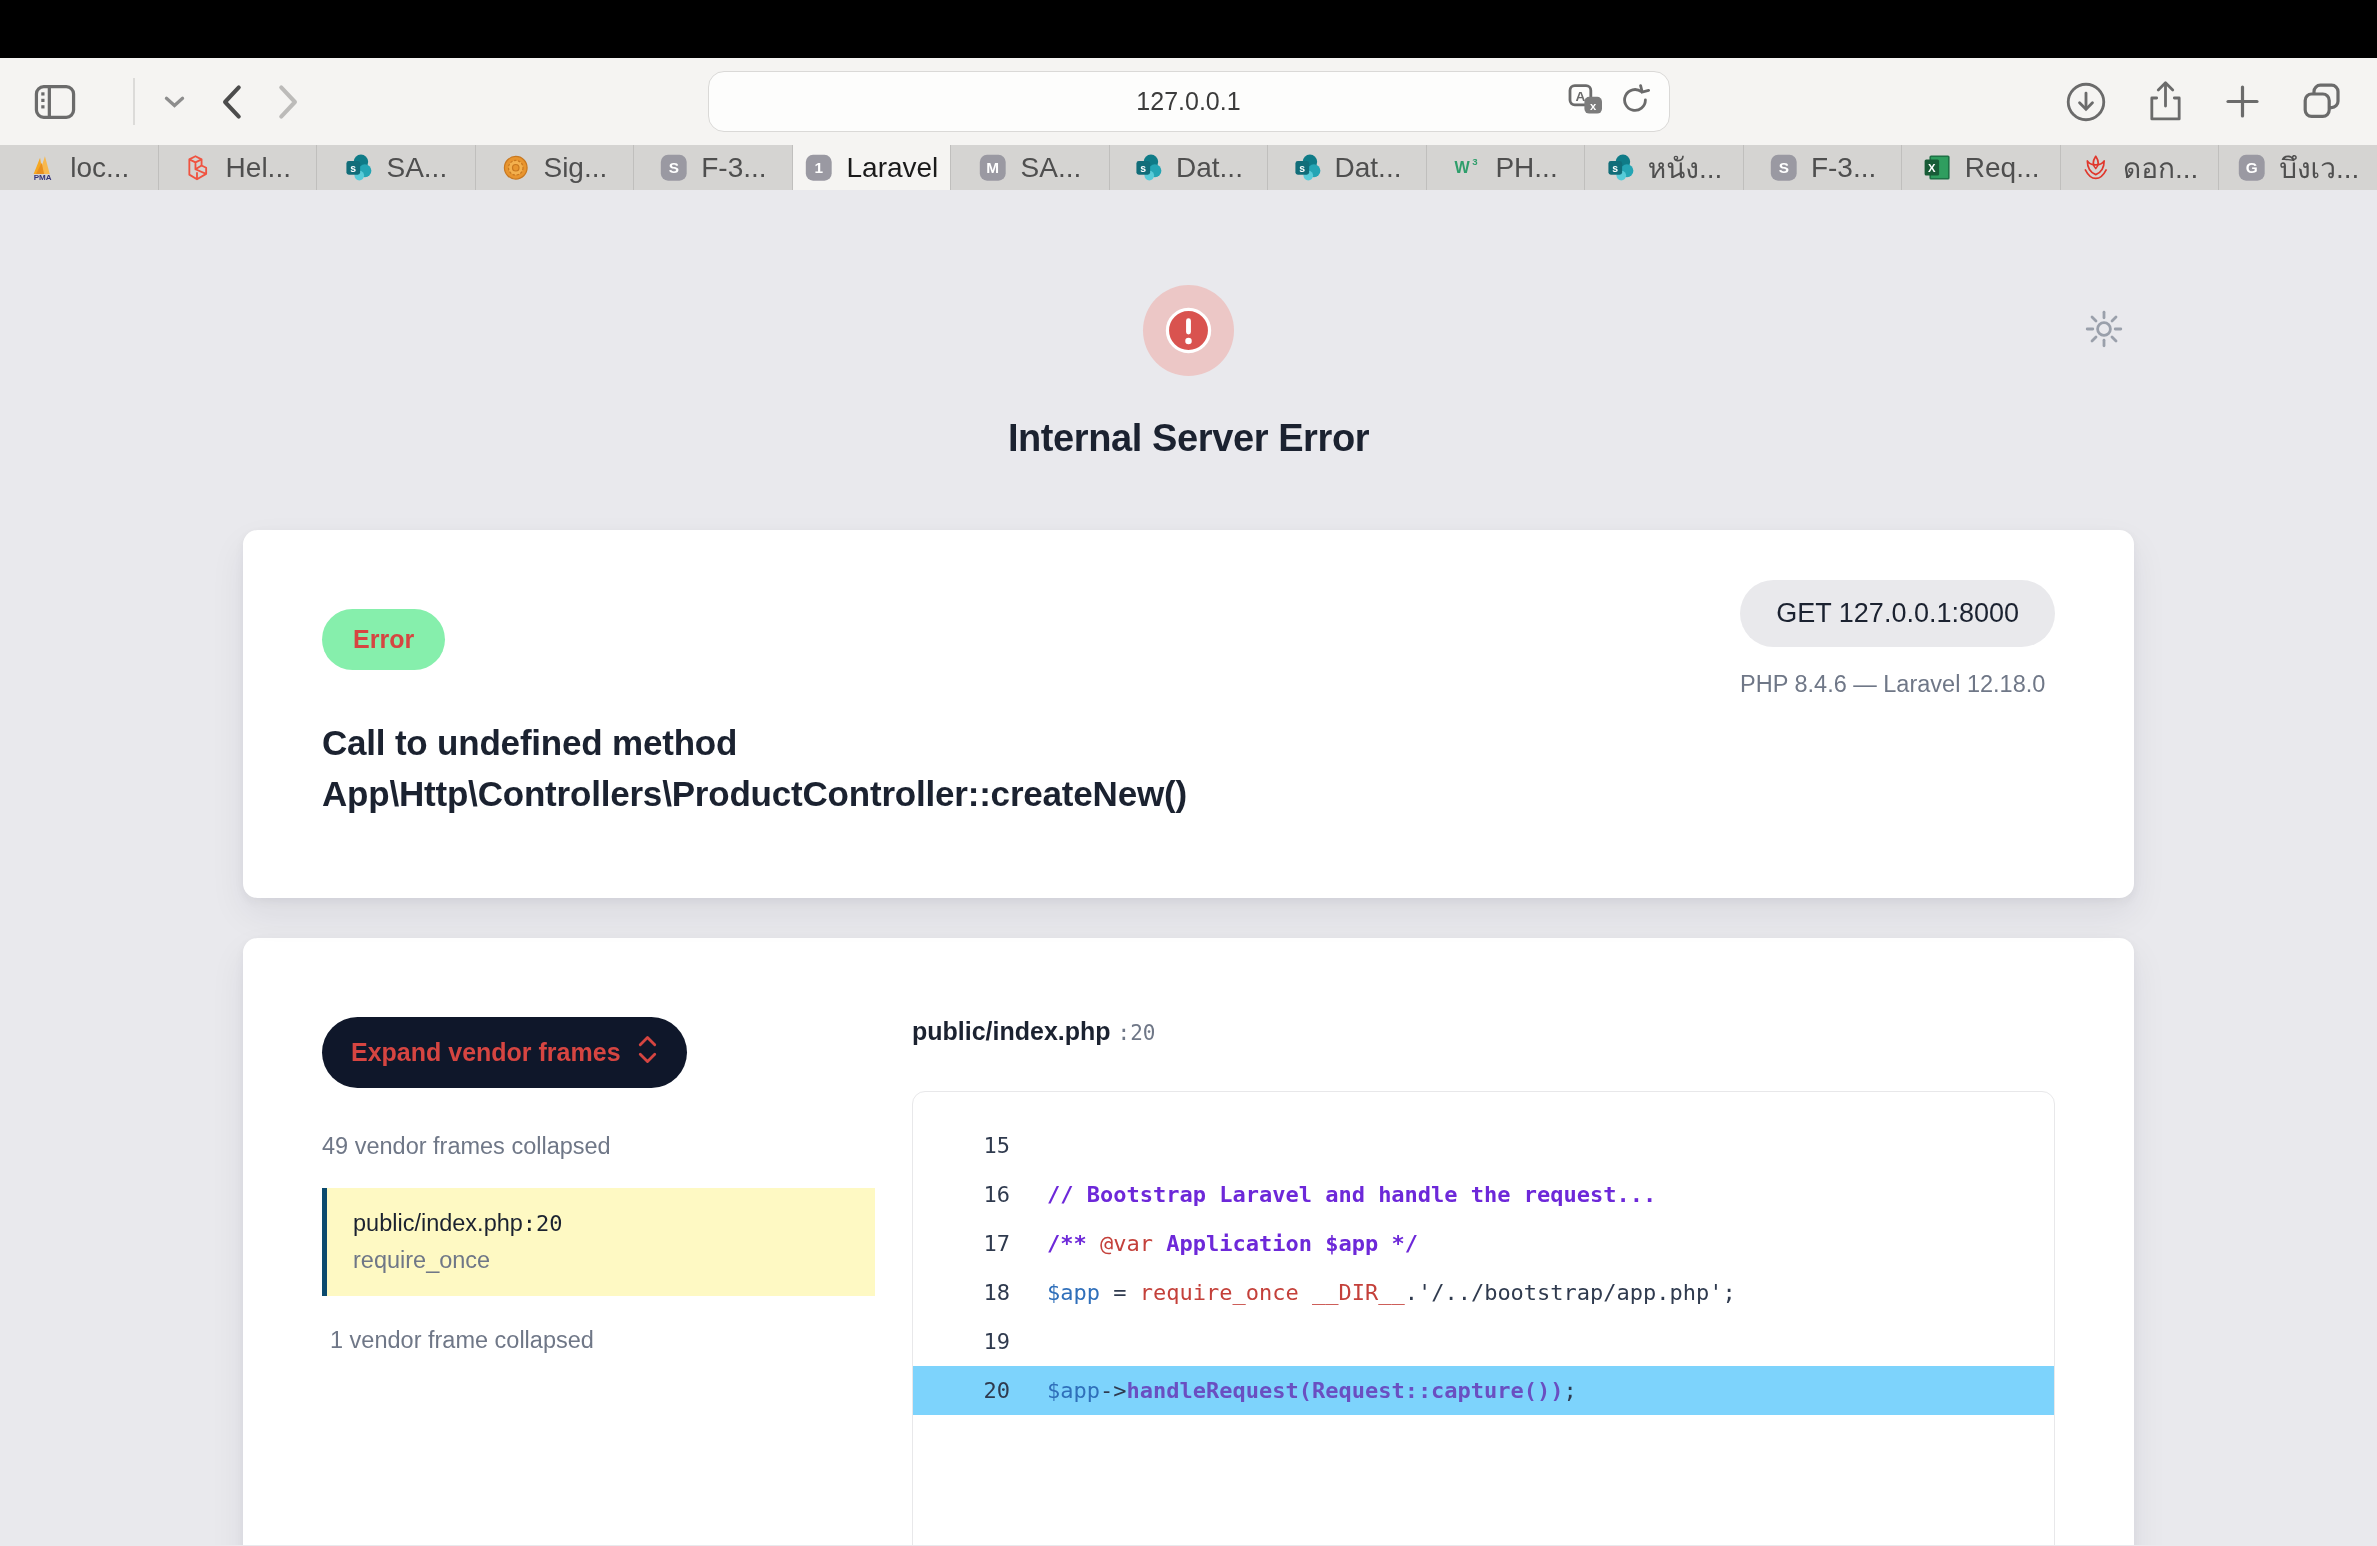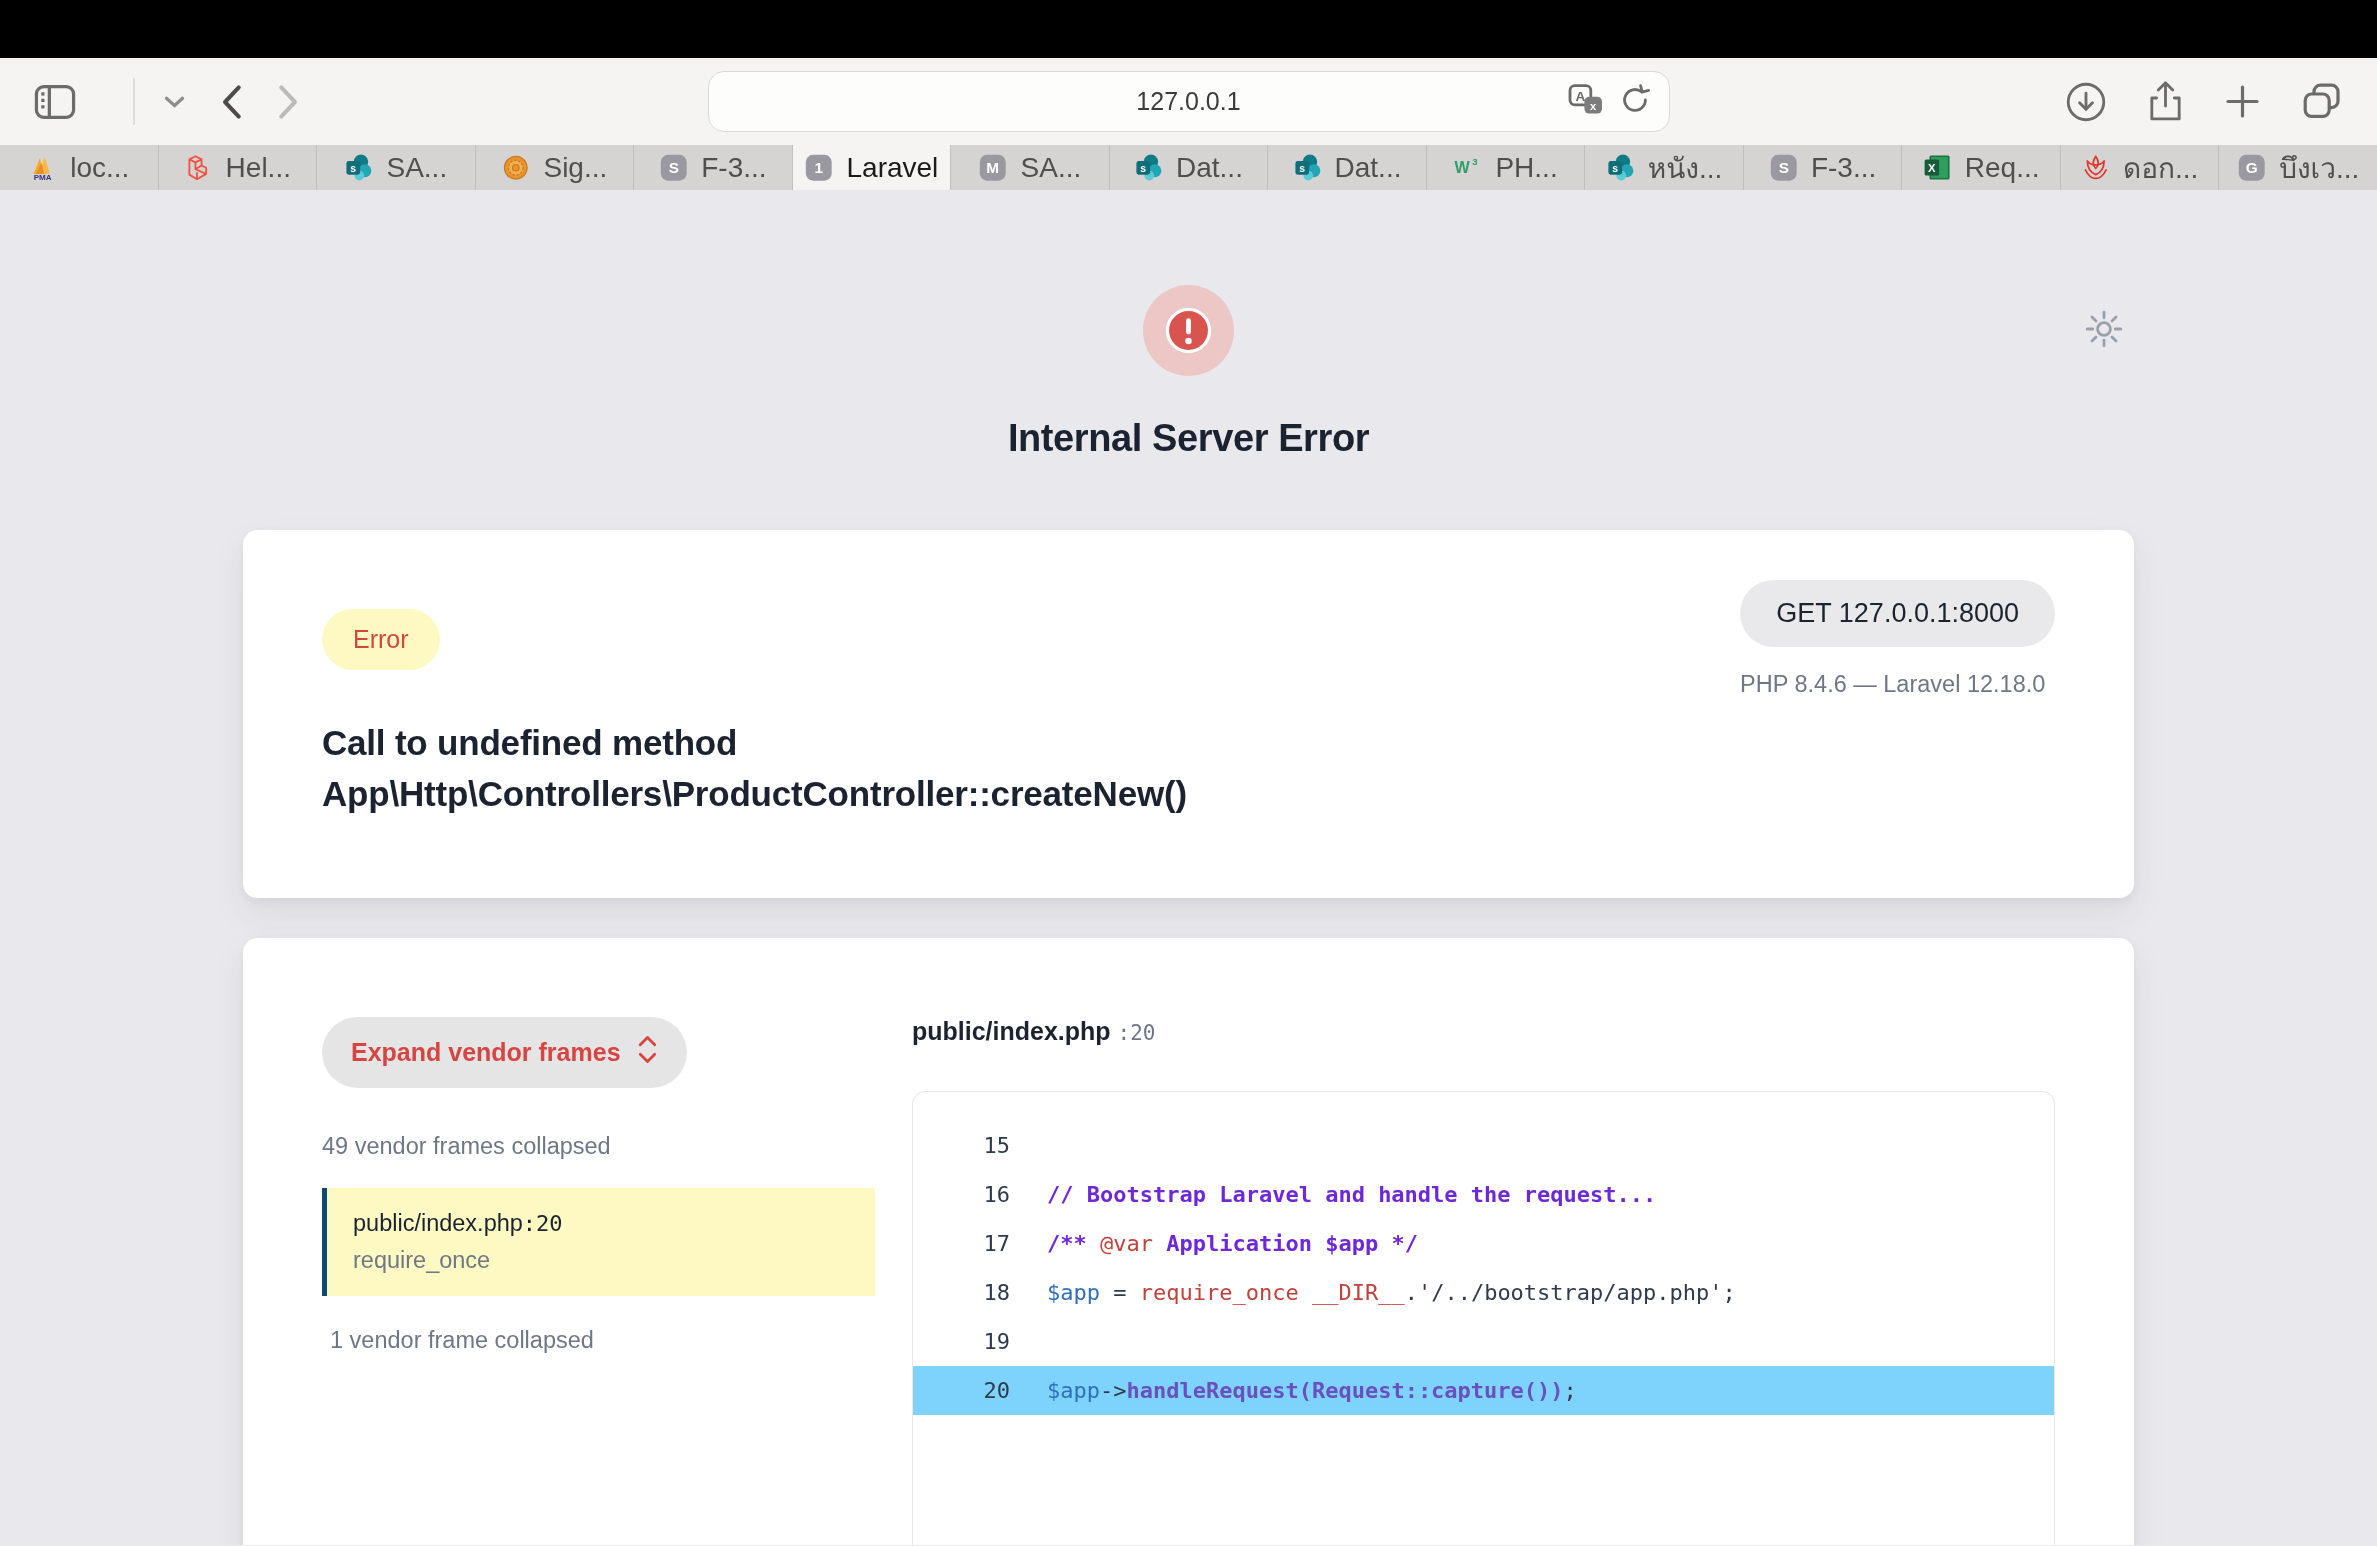--- a/index.html
+++ b/index.html
@@ -31,30 +31,30 @@
   
   .content { height:1355px; overflow:hidden; position:relative; padding-top:95px; }
   .page-header { margin:0 243px; display:flex; align-items:center; gap:41px; position:relative;flex-direction:column; }
   .err-circle { width:91px; height:91px; border-radius:50%; background:#ecc7c6; display:flex; align-items:center; justify-content:center; }
   .page-title { font-size:38px; font-weight:700; color:#1b2230; letter-spacing:-0.4px; }
   .theme-toggle { position:absolute; right:9.7px; top:24px; }
 
   .card { background:#fff; border-radius:14.6px; margin:0 243px;
           box-shadow:0 16px 36px rgba(30,35,60,0.07), 0 3.2px 9.7px rgba(30,35,60,0.05); }
   .error-card { margin-top:70px; padding:79px; position:relative; }
-  .badge { display:inline-block; background:#fef9c3; color:#d64541; font-size:25px; font-weight:400;
+  .badge { display:inline-block; background:#86efac; color:#d64541; font-size:25px; font-weight:700;
            padding:16px 31px; border-radius:36px; }
   .err-message { margin-top:47px; font-size:35px; font-weight:700; color:#1b2230; line-height:51px; letter-spacing:-0.2px; }
   .err-meta { position:absolute; right:79px; top:50px; display:flex; flex-direction:column; align-items:flex-end; }
   .req-pill { background:#e9e9ec; color:#1b2230; font-size:27px; padding:18px 36px; border-radius:36px; }
   .versions { margin-top:24px; font-size:23.5px; color:#6f7787; padding-right:9.7px; }
 
   .stack-card { margin-top:40px; height:817px; padding:79px 79px 0 79px; display:flex; gap:37px; }
   .left-col { width:553px; flex:0 0 auto; }
-  .expand-btn { display:inline-flex; align-items:center; gap:16px; background:#e5e5e5; color:#d64541;
+  .expand-btn { display:inline-flex; align-items:center; gap:16px; background:#0f172a; color:#d64541;
                 font-size:25px; font-weight:600; padding:18px 29px; border-radius:39px; border:none; cursor:default; }
   .collapsed-note { margin-top:45px; font-size:23.5px; color:#6f7787; }
   .frame-item { margin-top:27.5px; background:#fef9c3; border-left:5px solid #0c4a6e; padding:22.6px 26px; }
   .frame-file { font-size:23.5px; color:#1b2230; }
   .frame-file .mono { font-family:"DejaVu Sans Mono", monospace; font-size:22px; }
   .frame-method { margin-top:9.7px; font-size:23.5px; color:#6f7787; }
   .collapsed-note.bottom { margin-top:31px;margin-left:8px; }
 
   .right-col { flex:1 1 auto; }
   .code-header { font-size:25px; color:#1b2230; font-weight:600; }

